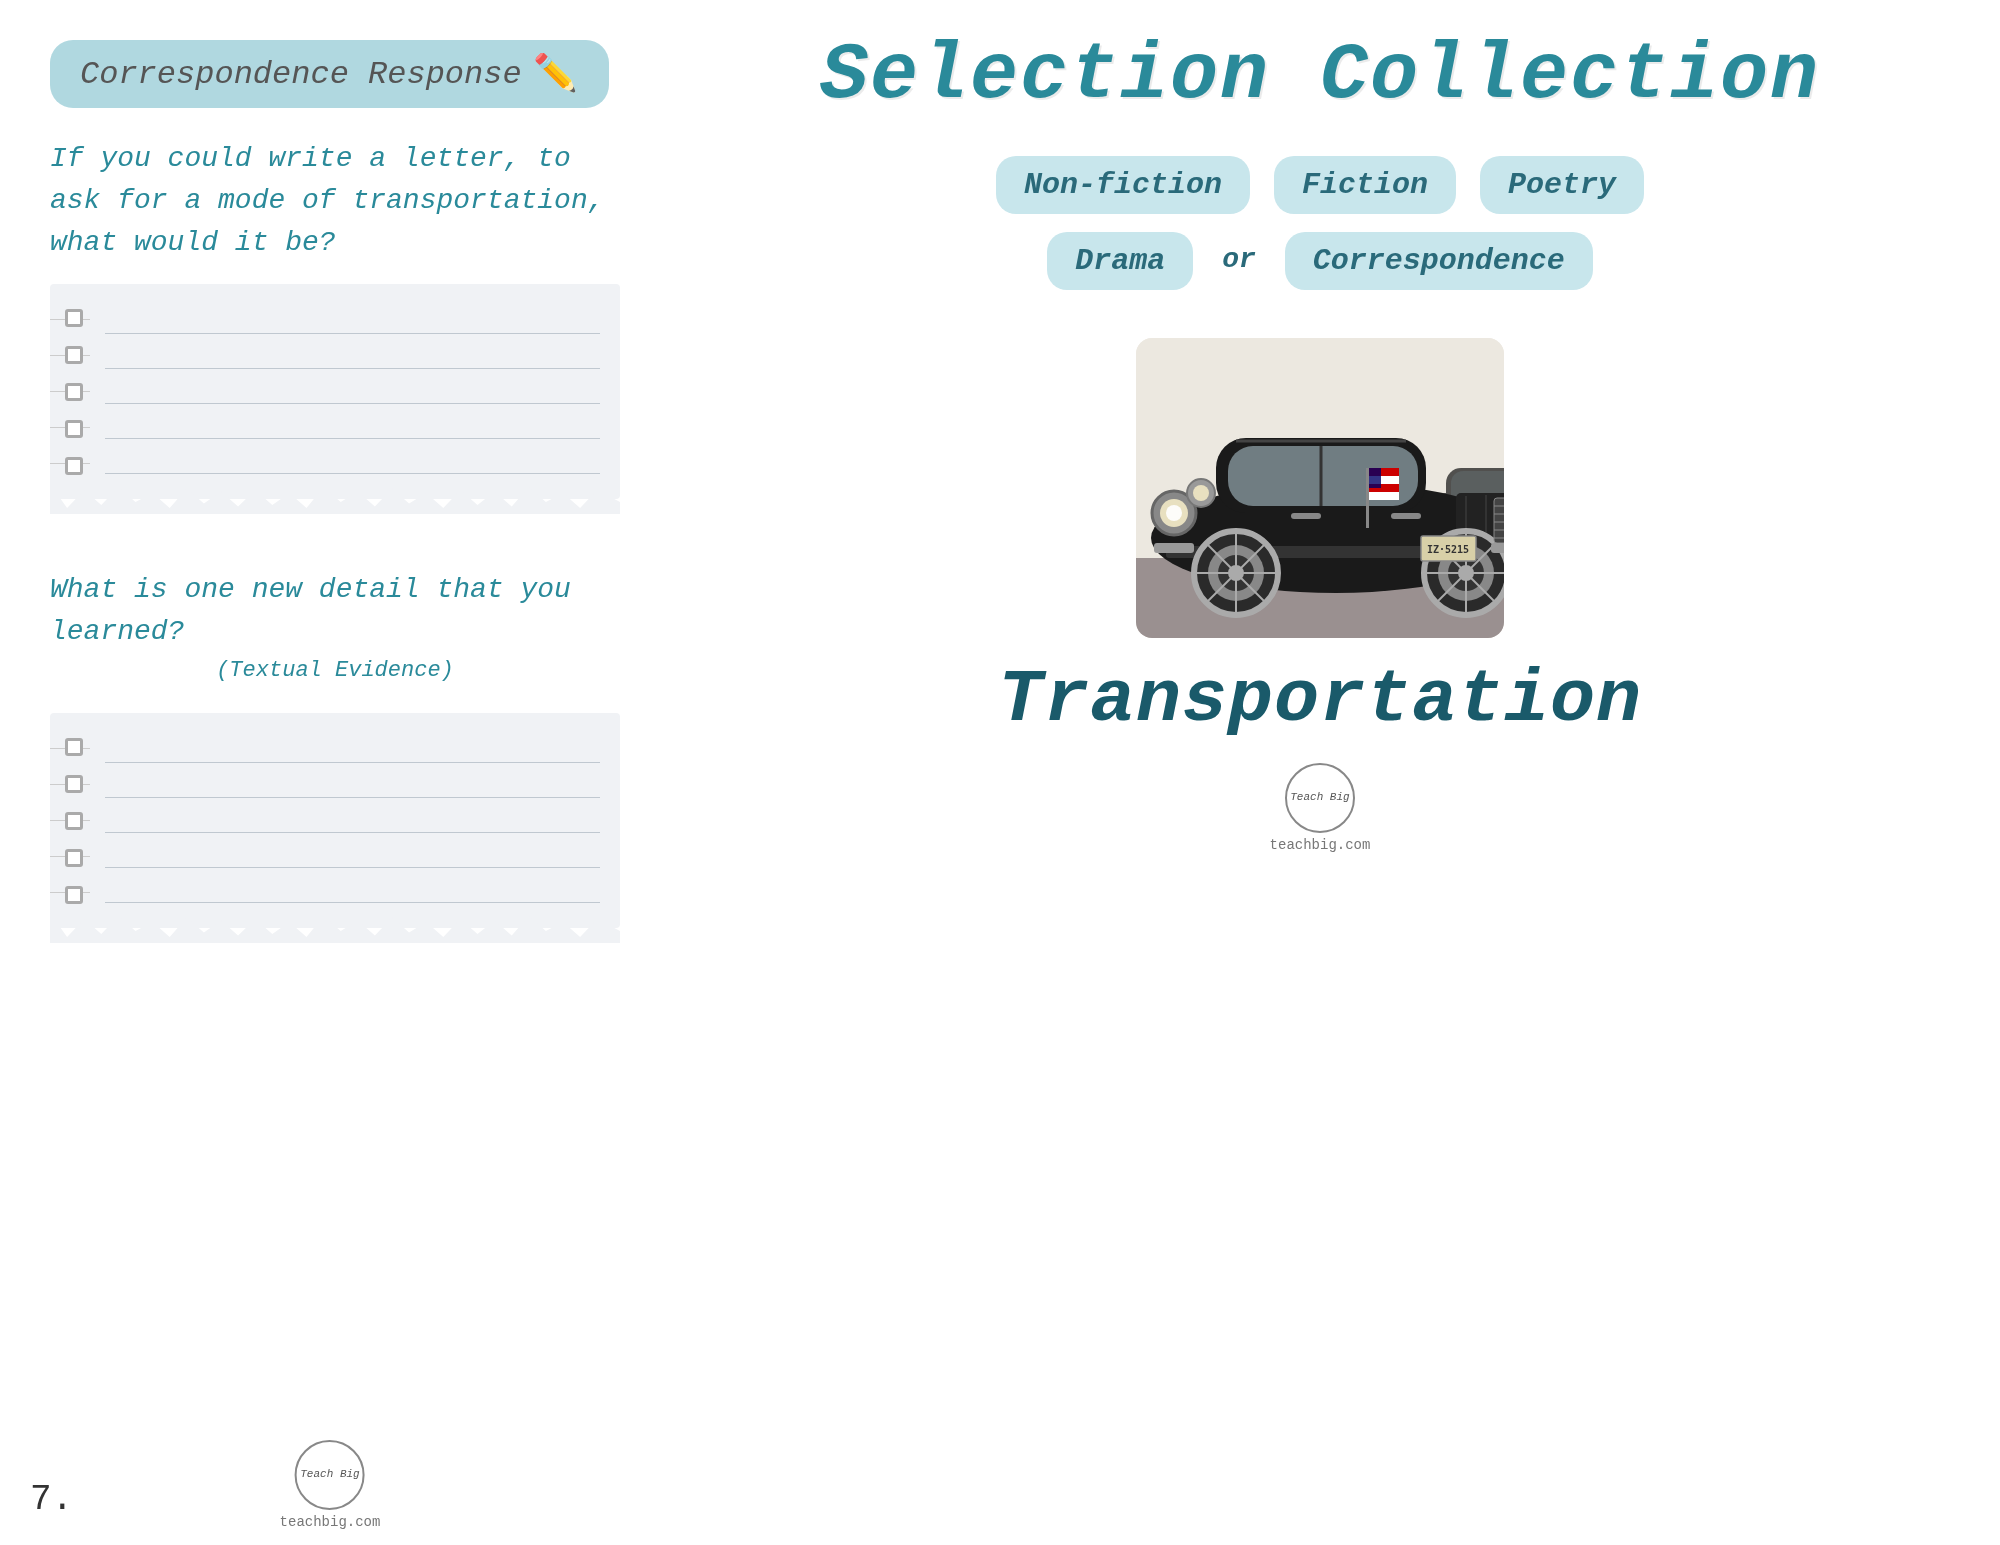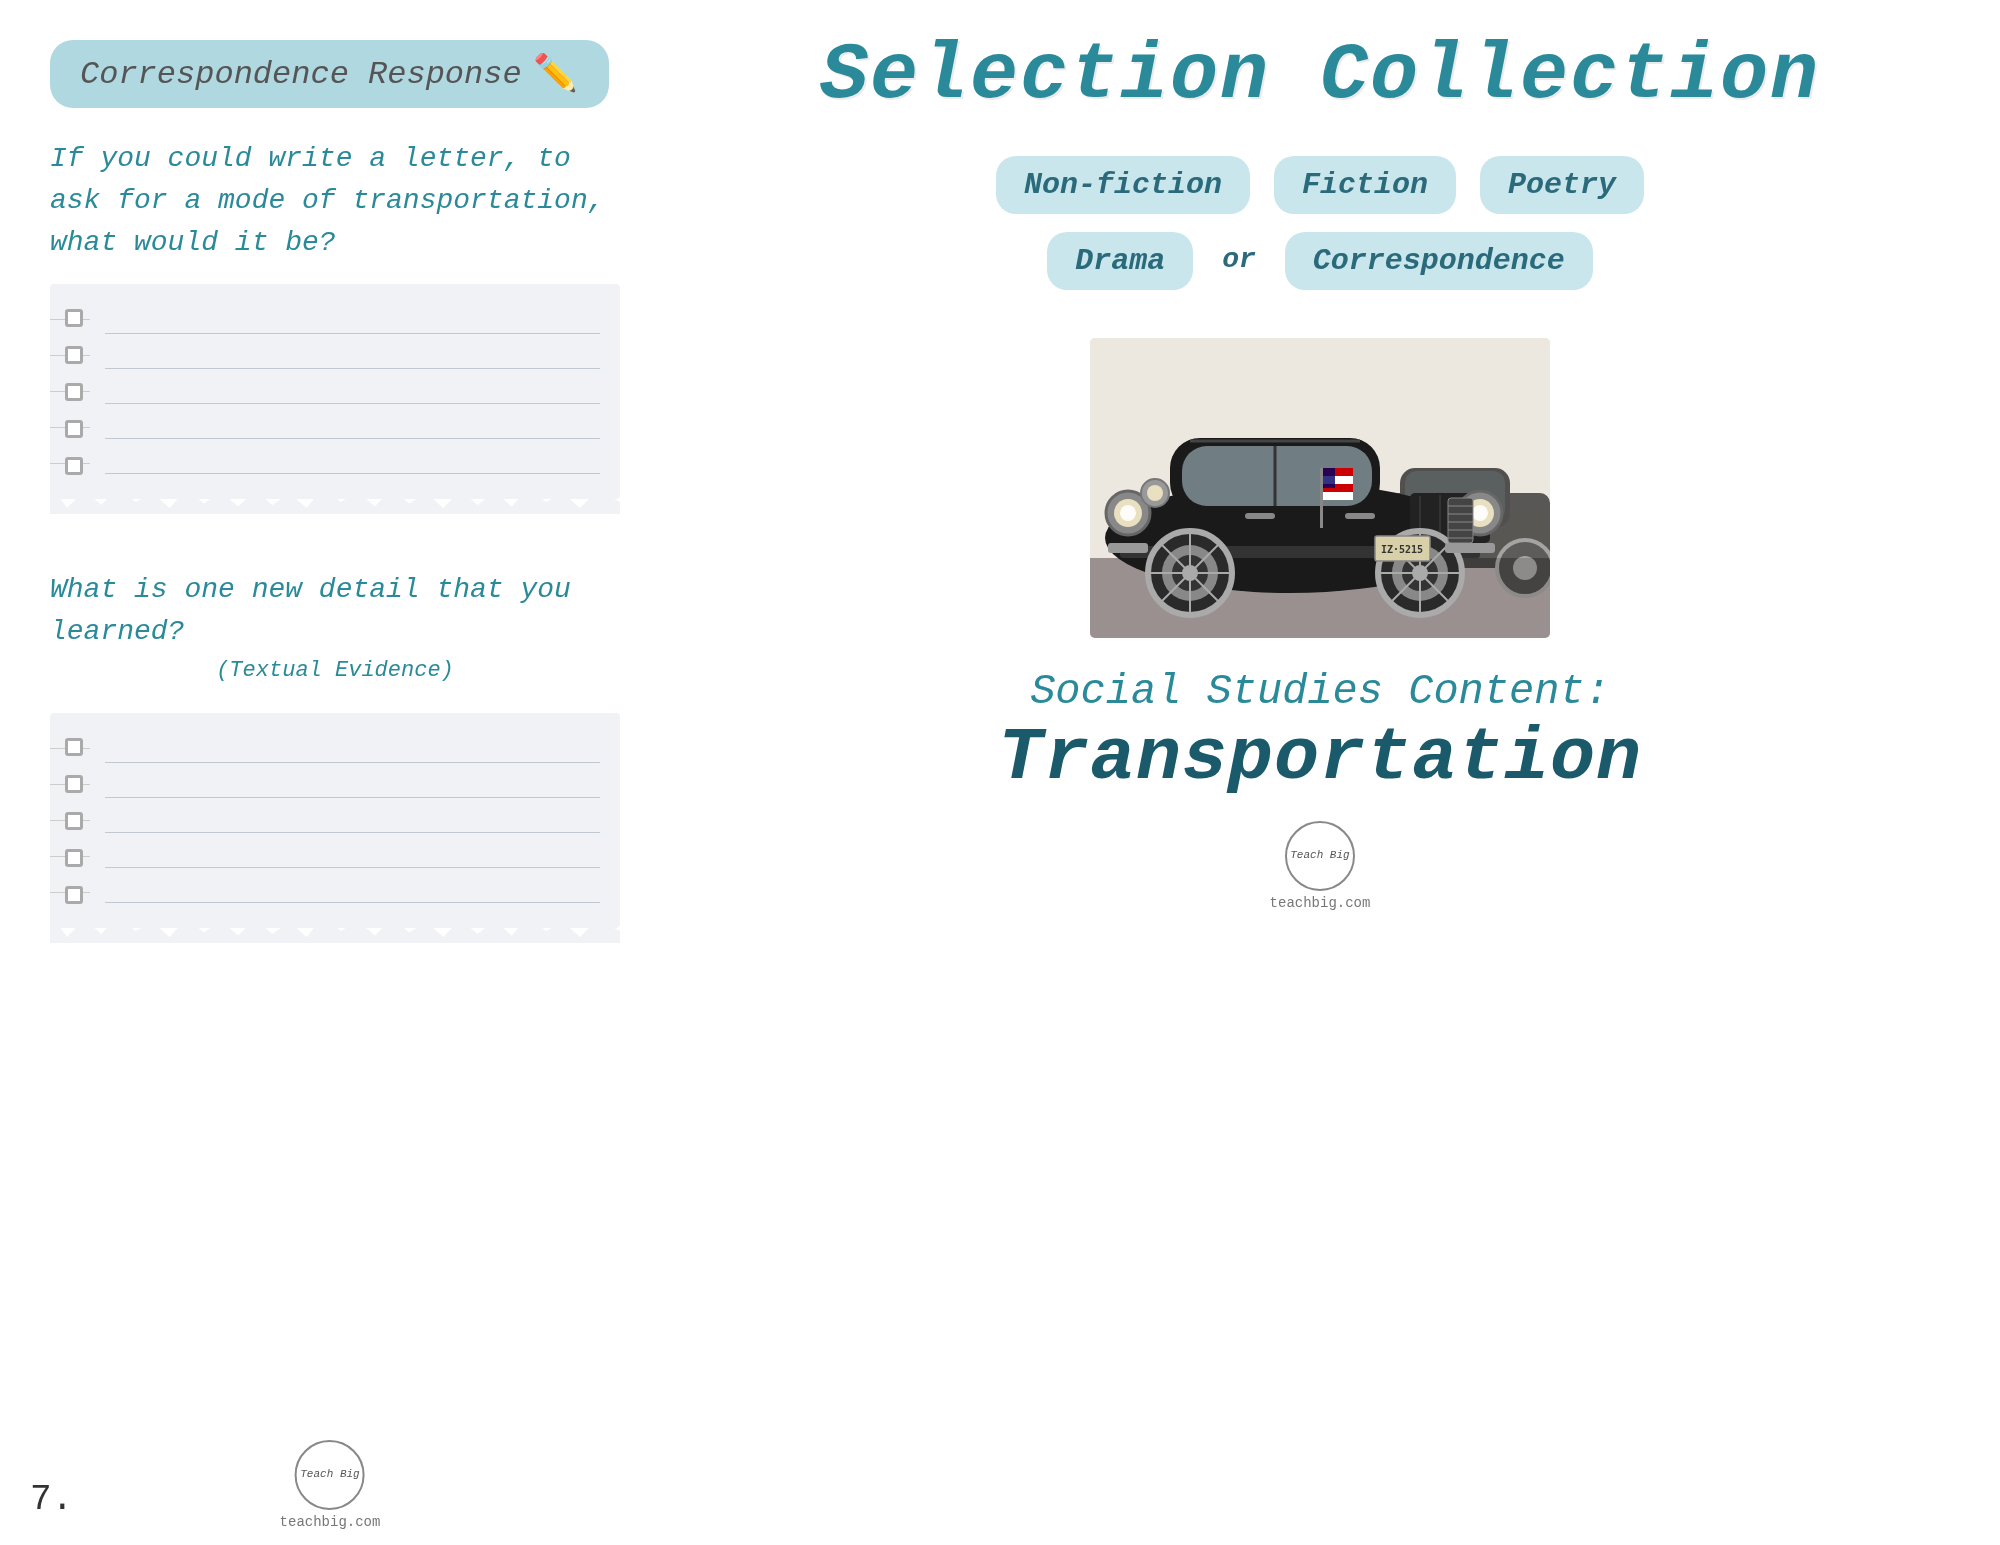--- a/index.html
+++ b/index.html
@@ -268,25 +268,25 @@
       letter-spacing: 1px;
     }
 
     
     .logo-bottom-right {
       text-align: center;
       margin-top: 20px;
     }
 
     .outer-container {
-      width: 460px;
+      width: 368px;
       height: 300px;
       position: relative;
       overflow: hidden;
-      border-radius: 5px;
+      border-radius: 16px;
     }
 
     .bg-scene {
       position: absolute;
       top: 0; left: 0; right: 0;
       height: 200px;
       background: linear-gradient(180deg, #f0ede8 0%, #d8d4cc 100%);
     }
 
     
@@ -462,21 +462,20 @@
           <rect x="355" y="205" width="50" height="10" rx="3" fill="#999"></rect>
 
           <rect x="18" y="205" width="40" height="10" rx="3" fill="#999"></rect>
 
           <line x1="100" y1="103" x2="270" y2="103" stroke="#444" stroke-width="3"></line>
         </g>
       </svg>
     </div>
   </div>
 
-  <div class="content-label">Social Studies Content:</div>
 
   <div class="content-subject">Transportation</div>
 
   <div class="logo-bottom-right">
     <div class="logo-circle" style="width:70px;height:70px;border:2px solid #888;border-radius:50%;display:flex;align-items:center;justify-content:center;margin:0 auto 4px;font-size:11px;color:#555;font-style:italic;text-align:center;line-height:1.2;">
       <span>Teach Big</span>
     </div>
     <div class="logo-text">teachbig.com</div>
   </div>
 

